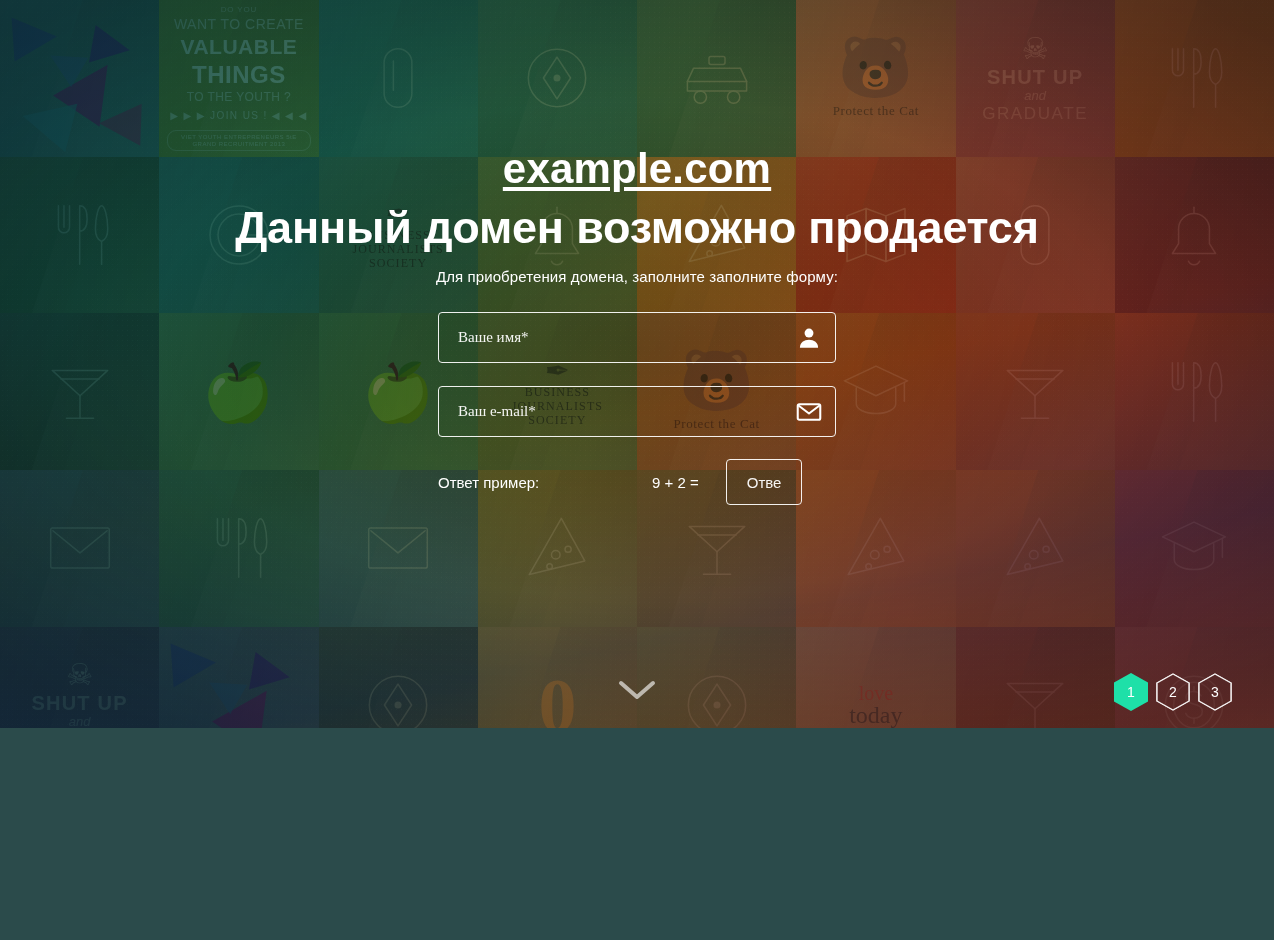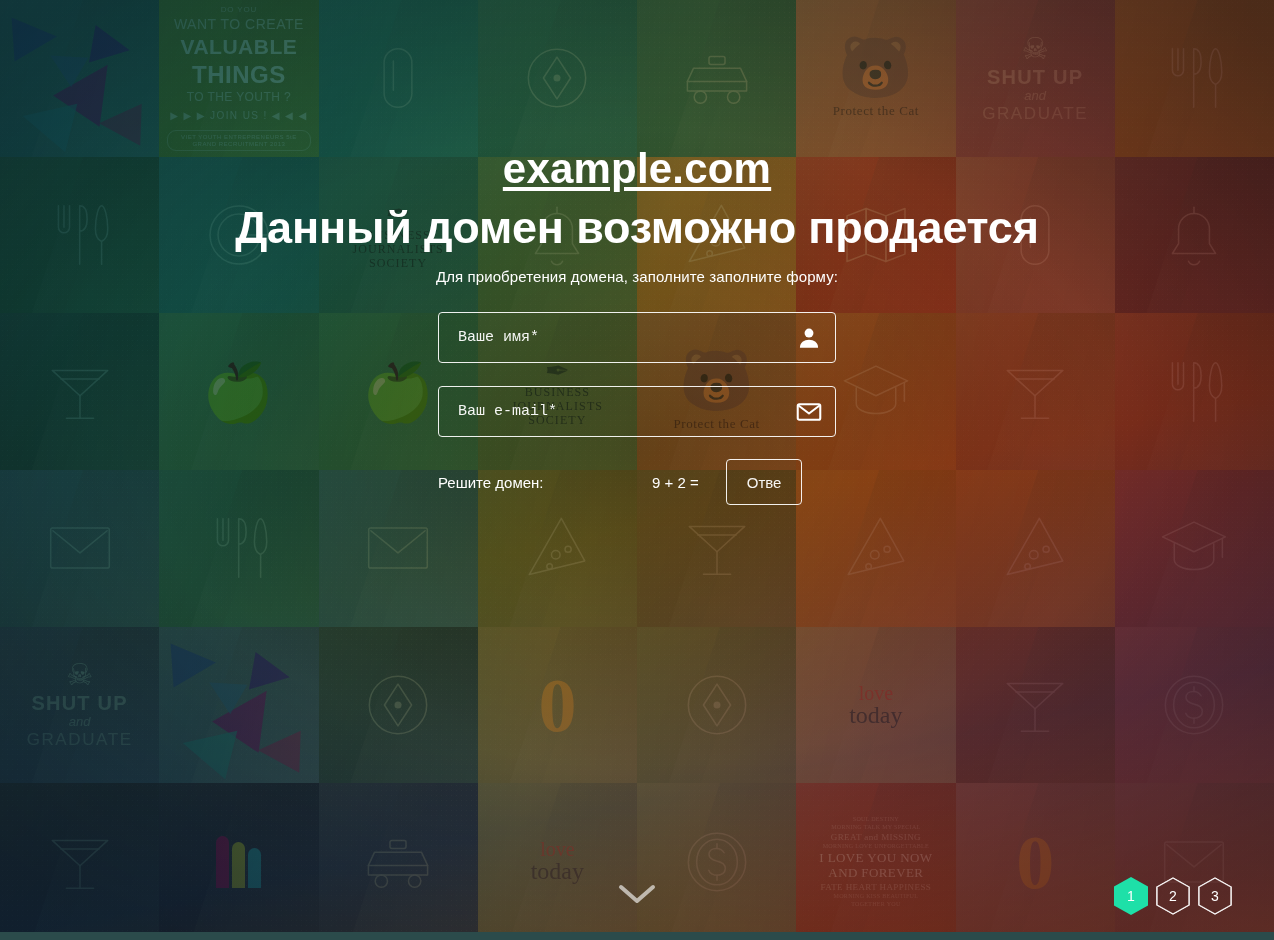--- a/index.html
+++ b/index.html
@@ -9,21 +9,21 @@
     width: 1274px;
     height: 940px;
     overflow: hidden;
     font-family: "Liberation Sans", sans-serif;
     background: #2b4b4b;
   }
 
   #stage {
     position: relative;
     width: 1274px;
-    height: 932px;
+    height: 728px;
     overflow: hidden;
   }
 
   
   #bg-mosaic {
     position: absolute;
     inset: 0;
     display: grid;
     grid-template-columns: repeat(8, 159.25px);
     grid-template-rows: repeat(6, 156.7px);
@@ -229,21 +229,21 @@
     align-items: center;
   }
 
   .field input {
     flex: 1;
     height: 100%;
     background: transparent;
     border: 0;
     outline: none;
     padding: 0 48px 0 19px;
-    font-family: Liberation Mono, monospace;
+    font-family: Liberation Serif, serif;
     font-size: 15px;
     color: #fca5a5;
   }
   .field input::placeholder { color: rgba(255,255,255,.95); opacity: 1; }
 
   .field .field-icon {
     position: absolute;
     right: 13px;
     top: 50%;
     transform: translateY(-50%);
@@ -901,21 +901,21 @@
           <svg viewBox="0 0 24 24" aria-hidden="true">
             <rect x="1.6" y="4.8" width="20.8" height="14.4" rx="1.4" fill="none" stroke="#ffffff" stroke-width="1.9"></rect>
             <path d="M2.6 6.2 12 13.4l9.4-7.2" fill="none" stroke="#ffffff" stroke-width="1.9" stroke-linecap="round" stroke-linejoin="round"></path>
           </svg>
         </span>
       </div>
 
 
 
       <div id="captcha-row">
-        <span id="captcha-label">Решите домен:</span>
+        <span id="captcha-label">Ответ пример:</span>
         <span id="captcha-question">9 + 2 =</span>
         <input id="captcha-answer" type="text" placeholder="Ответ*" style="">
       </div>
 
     </form>
   </div>
 
   <div id="scroll-chevron">
     <svg viewBox="0 0 42 28" aria-hidden="true">
       <path d="M5 7 L21 21 L37 7" fill="none" stroke="rgba(255,255,255,.62)" stroke-width="4" stroke-linecap="round" stroke-linejoin="round"></path>

